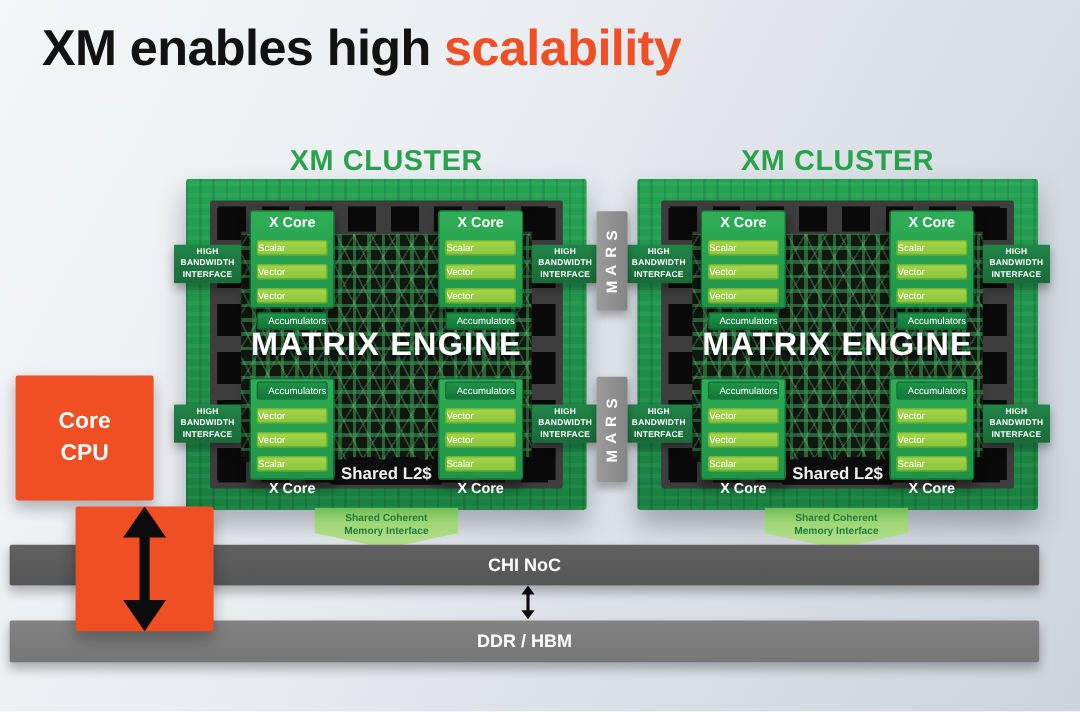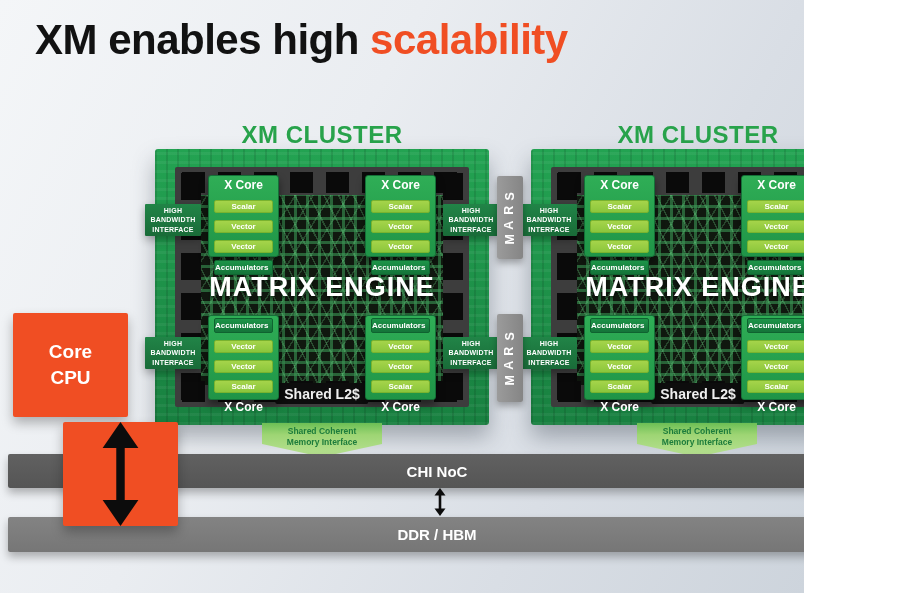--- a/index.html
+++ b/index.html
@@ -1,17 +1,17 @@
 <!DOCTYPE html>
 <html><head>
 <meta charset="utf-8">
 <style>
   html,body{margin:0;padding:0;}
   #stage{
-    position:relative; width:804px; height:593px; overflow:hidden;
+    position:relative; width:900px; height:593px; overflow:hidden;
     font-family:"Liberation Sans", sans-serif;
     background:linear-gradient(118deg,#f4f6f8 0%,#eaedf1 38%,#d9dee5 72%,#cdd4dc 100%);
   }
   
   .title{position:absolute; left:35px; top:16px; font-size:42px; font-weight:800;
     letter-spacing:-0.5px; color:#121212; white-space:nowrap;}
   .title .accent{color:#F04E23;}
   
   .cluster-heading{position:absolute; top:121px; width:334px; text-align:center;
     font-size:24px; font-weight:800; letter-spacing:.5px; color:#28A34B;}
@@ -57,25 +57,25 @@
   .core-card{position:absolute; width:71px; z-index:4; box-sizing:border-box;
     background:linear-gradient(180deg,#2fae56,#1f9447);
     border:1px solid #157038; border-radius:3px;
     box-shadow:0 5px 9px rgba(0,0,0,.45);
     display:flex; flex-direction:column; gap:7px; padding:2px 5px;}
   .core-card.topv{top:26px; height:82px;} .core-card.botv{top:166px; height:85px;}
   .core-card.c1{left:53px;} .core-card.c2{left:210px;}
   .core-title{font-size:12px; font-weight:800; color:#fff; text-align:center;
     height:15px; line-height:15px; flex:0 0 auto;}
   .unit-row{background:linear-gradient(180deg,#a5d44a,#8bc63c); border:1px solid #79b32f;
-    border-radius:2px; height:11px; line-height:11px; font-size:8px; font-weight:700;
-    color:#fff; text-align:center; flex:1 1 auto;}
+    border-radius:2px; height:11px; line-height:11px; font-size:8px; font-weight:400;
+    color:#fff; text-align:left; flex:1 1 auto;}
   .acc-row{background:linear-gradient(180deg,#1d9448,#147439); border:1px solid #0f6330;
-    border-radius:2px; height:13px; line-height:13px; font-size:8px; font-weight:700;
-    color:#fff; text-align:left; flex:1 1 auto;}
+    border-radius:2px; height:13px; line-height:13px; font-size:8px; font-weight:400;
+    color:#fff; text-align:right; flex:1 1 auto;}
   
   .sram{position:absolute; left:497px; width:26px; z-index:7; border-radius:2px;
     background:linear-gradient(90deg,#9b9b9b,#858585);
     box-shadow:0 4px 7px rgba(0,0,0,.3);
     display:flex; flex-direction:column; align-items:center; justify-content:center;}
   .sram span{display:block; transform:rotate(-90deg); color:#fff; font-size:12.5px;
     font-weight:800; line-height:14.5px;}
   .sram.s1{top:176px; height:83px;} .sram.s2{top:314px; height:88px;}
   
   .banner{position:absolute; top:423px; width:120px; height:34px; z-index:1;

